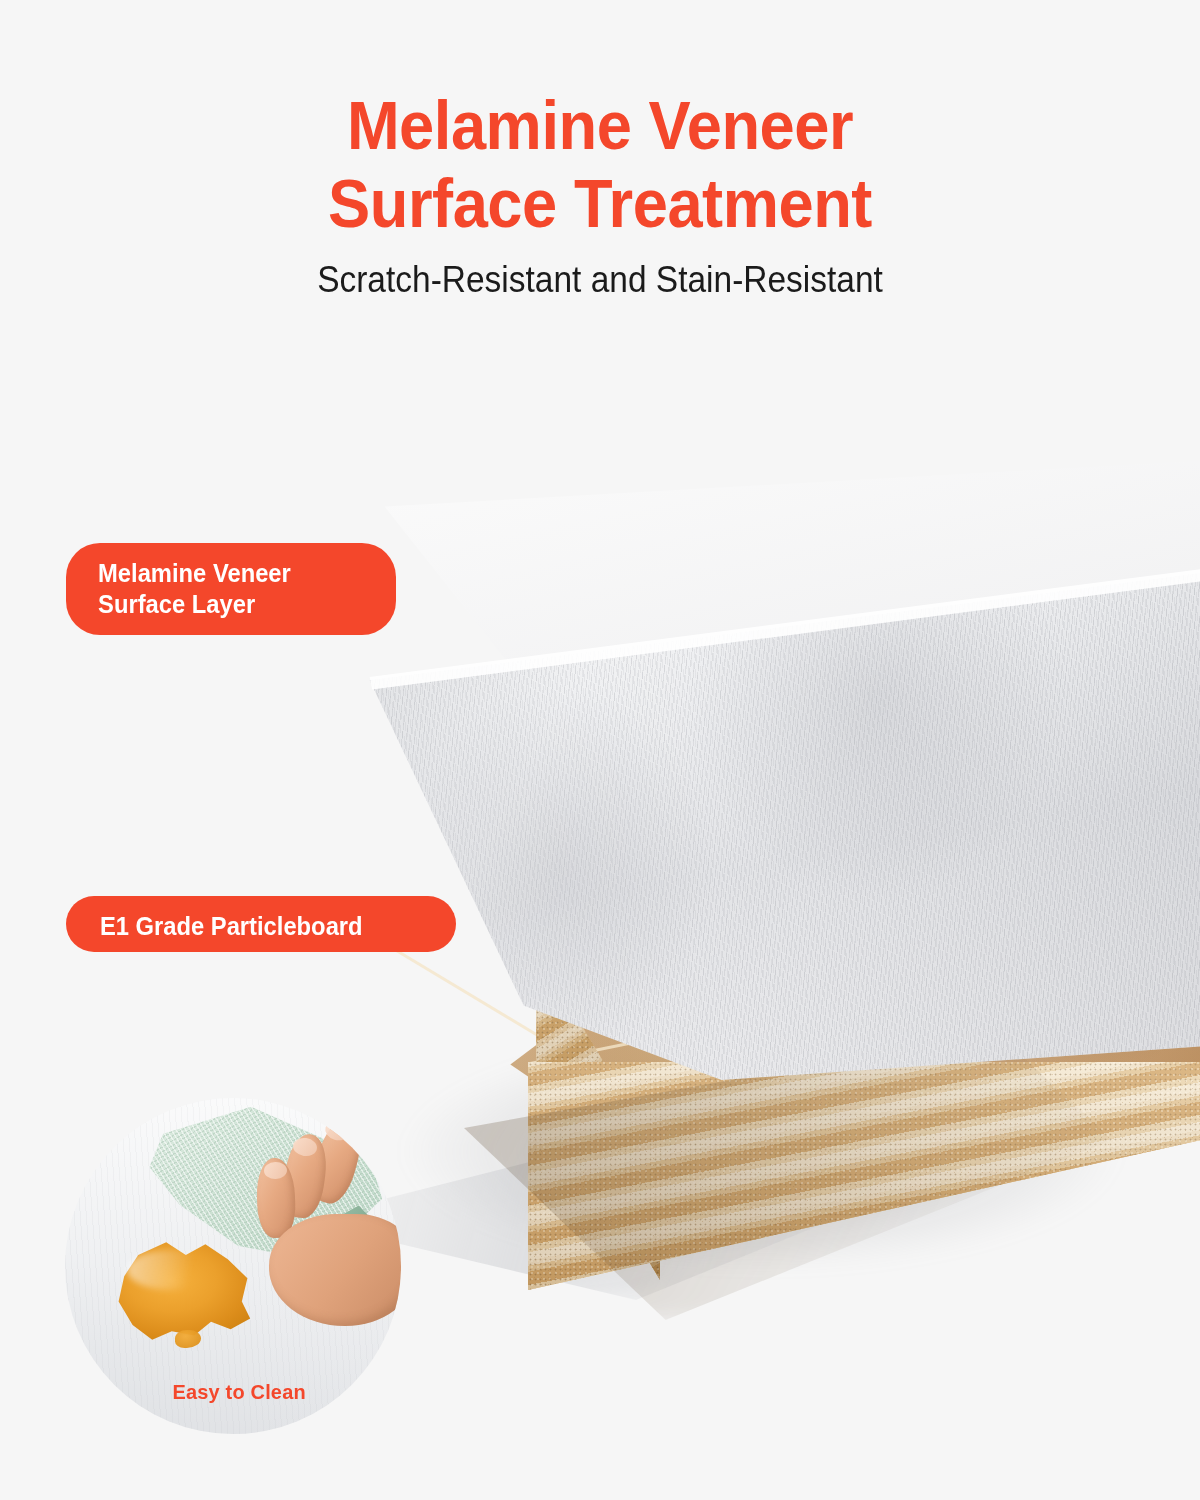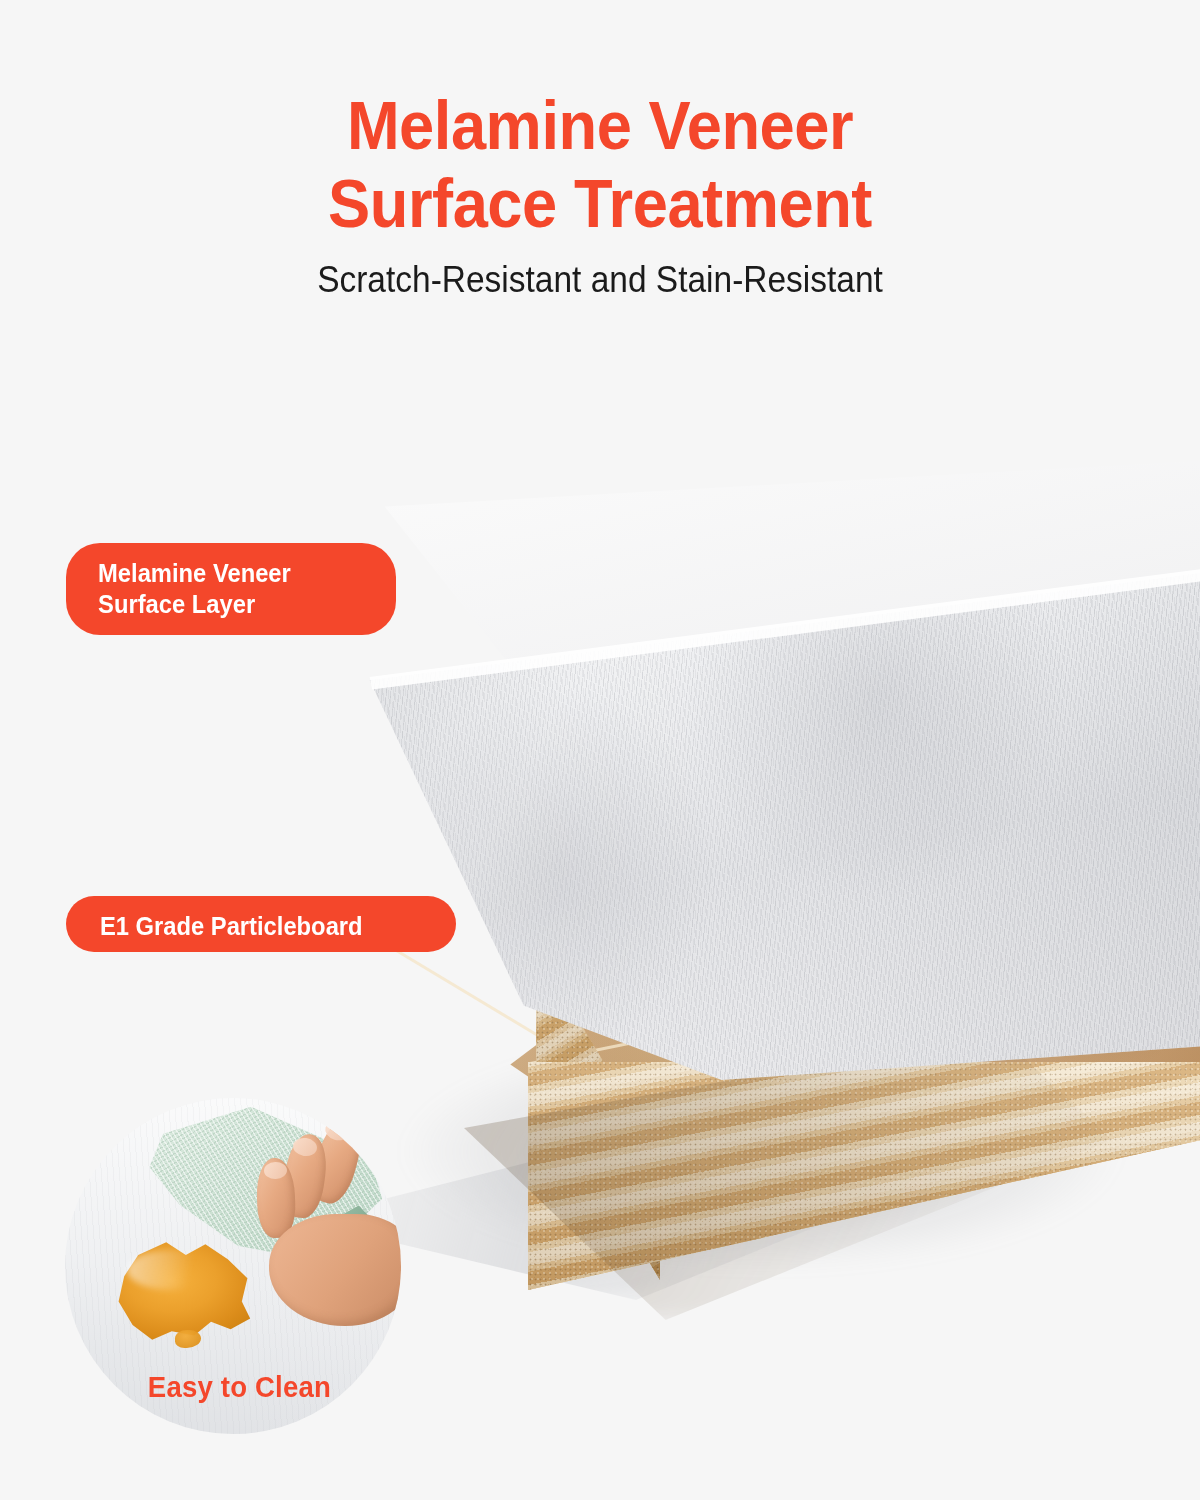--- a/index.html
+++ b/index.html
@@ -267,21 +267,21 @@
     position:absolute;left:26px;top:96px;width:146px;height:112px;
     background:linear-gradient(128deg,#eeb794 0%,#dfa27b 52%,#c88a64 100%);
     border-radius:46% 40% 48% 52%;
     box-shadow:inset -4px -4px 10px rgba(150,96,62,.32);
   }
   .clean-label{
     position:absolute;left:12px;right:0;bottom:30px;
     text-align:center;
     color:#f4472b;
     font-weight:700;
-    font-size:29px;
+    font-size:21px;
     letter-spacing:0.2px;
   }
   .clean-label span{display:inline-block;transform:scaleX(0.95);}
 </style>
 </head>
 <body>
 
 <div id="stage">
 
   <div class="header">

